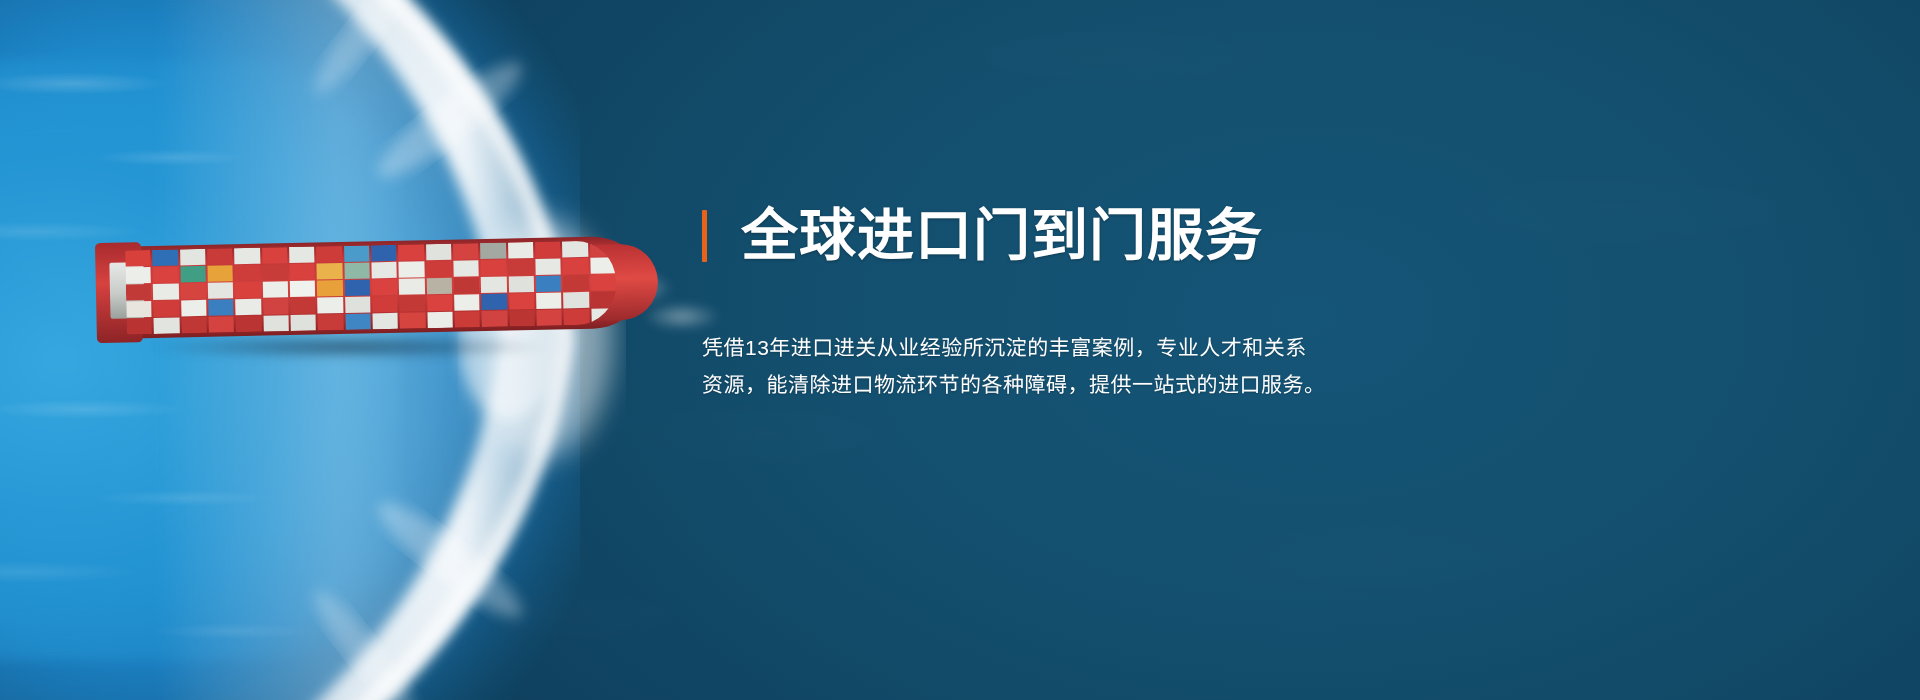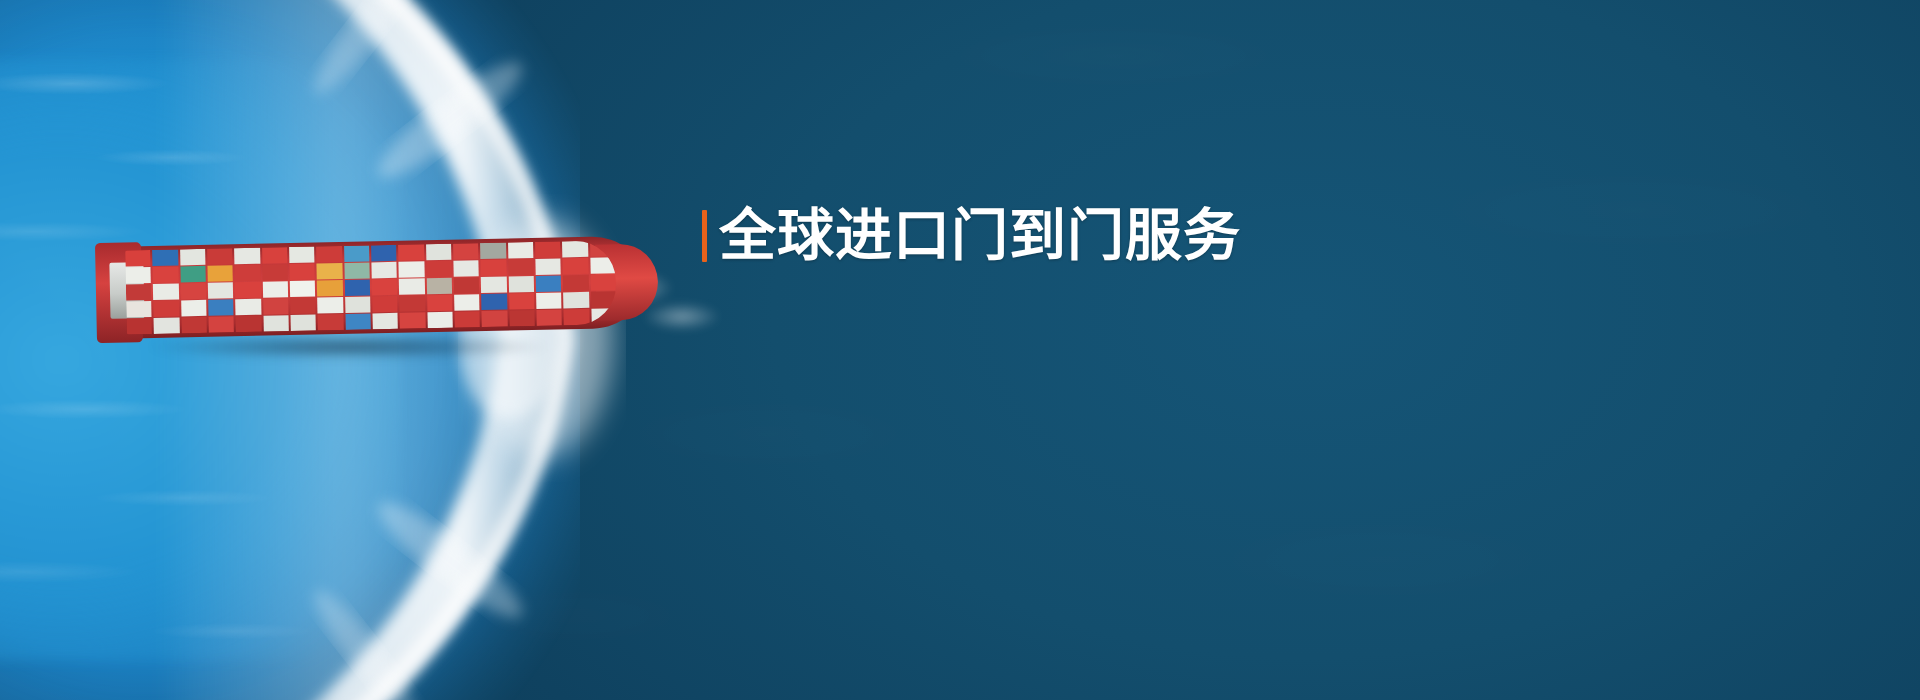--- a/index.html
+++ b/index.html
@@ -168,21 +168,21 @@
   .content {
     position: absolute;
     left: 702px;
     top: 168px;
     width: 760px;
     color: #ffffff;
   }
   .headline-row {
     display: flex;
     align-items: center;
-    gap: 12px;
+    gap: 34px;
     font-family: Liberation Serif, serif;
   }
   .accent-bar {
     width: 5px;
     height: 52px;
     background: #e8621b;
     flex: 0 0 auto;
     border-radius: 1px;
   }
   .headline {
@@ -403,15 +403,19 @@
   </div>
 
   <div class="content">
 
     <div class="headline-row">
       <span class="accent-bar"></span>
       <h1 class="headline">全球进口门到门服务</h1>
     </div>
 
 
+    <p class="body-copy">
+      <span class="body-line">凭借13年进口进关从业经验所沉淀的丰富案例，专业人才和关系</span>
+      <span class="body-line">资源，能清除进口物流环节的各种障碍，提供一站式的进口服务。</span>
+    </p>
 
   </div>
 </div>
 
 </body></html>

